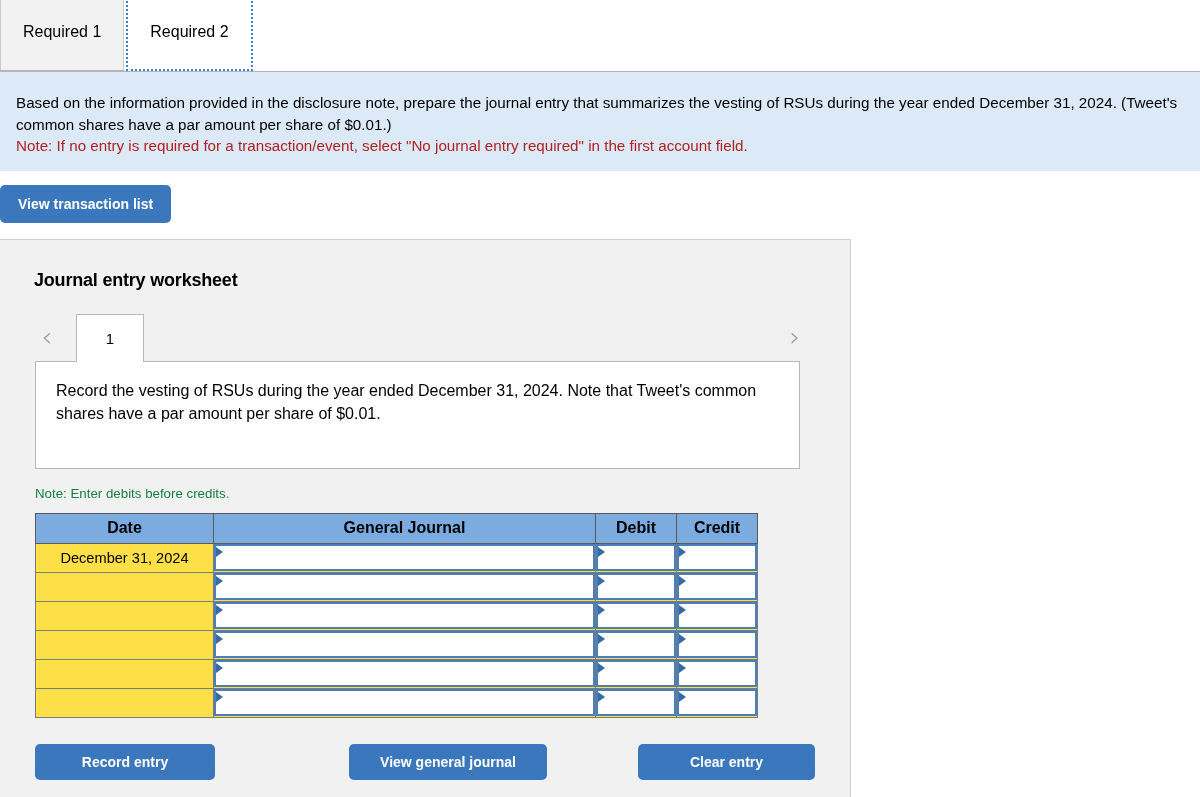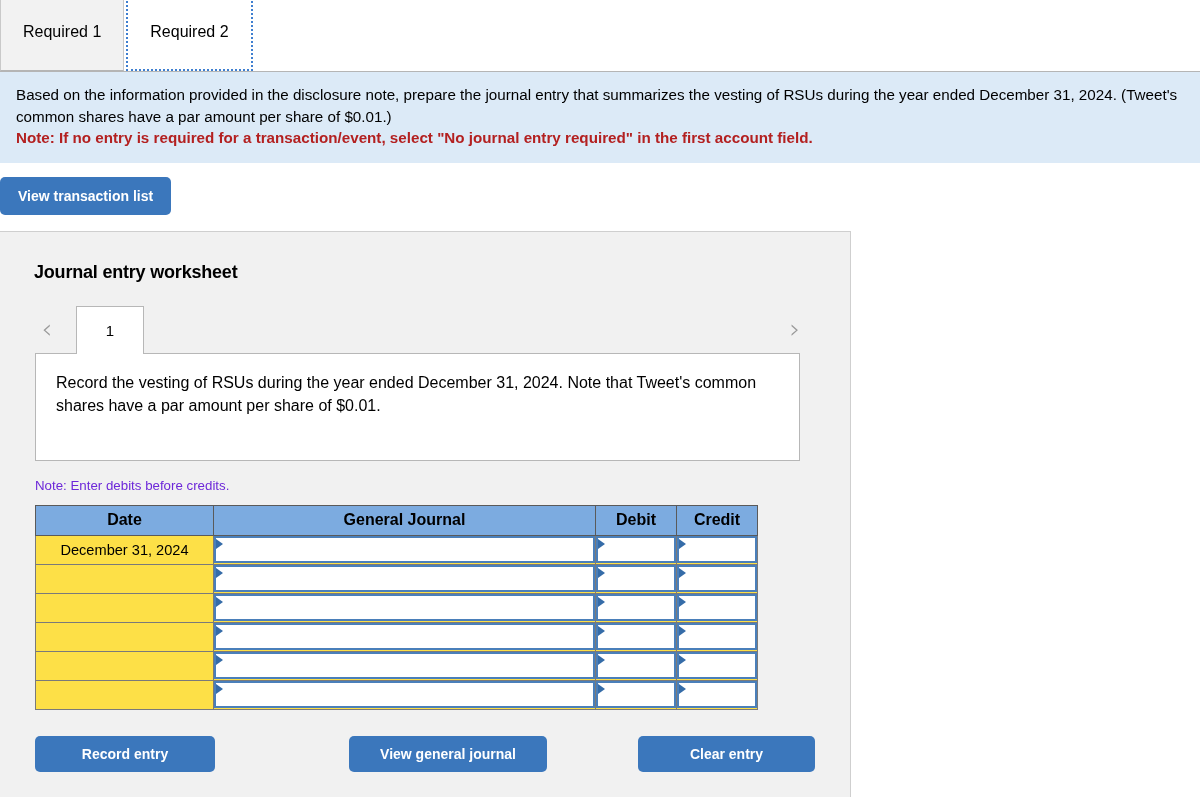--- a/index.html
+++ b/index.html
@@ -41,27 +41,26 @@
     background: #ffffff;
     border: 2px dotted #3f7fd0;
     border-bottom: 2px dotted #3f7fd0;
     margin-left: 2px;
     z-index: 3;
   }
 
   
   .instructions {
     background: #dceaf7;
-    padding: 12px 16px 14px 16px;
+    padding: 20px 16px 14px 16px;
     font-size: 15.2px;
     line-height: 1.42;
   }
   .instr-note {
     color: #b32020;
-    font-weight: bold;
   }
 
   
   .toolbar {
     padding: 14px 0 16px 0;
     background: #ffffff;
   }
   .btn-blue {
     background: #3b77bc;
     color: #ffffff;
@@ -143,21 +142,21 @@
     background: #ffffff;
     border: 1px solid #b7b7b7;
     padding: 17px 20px;
     font-size: 16px;
     line-height: 1.45;
     position: relative;
     z-index: 1;
   }
 
   .debit-note {
-    color: #6d28d9;
+    color: #15803d;
     font-size: 13.3px;
     margin: 17px 0 12px 35px;
   }
 
   
   table.journal {
     margin-left: 35px;
     border-collapse: collapse;
     width: 722px;
     table-layout: fixed;

